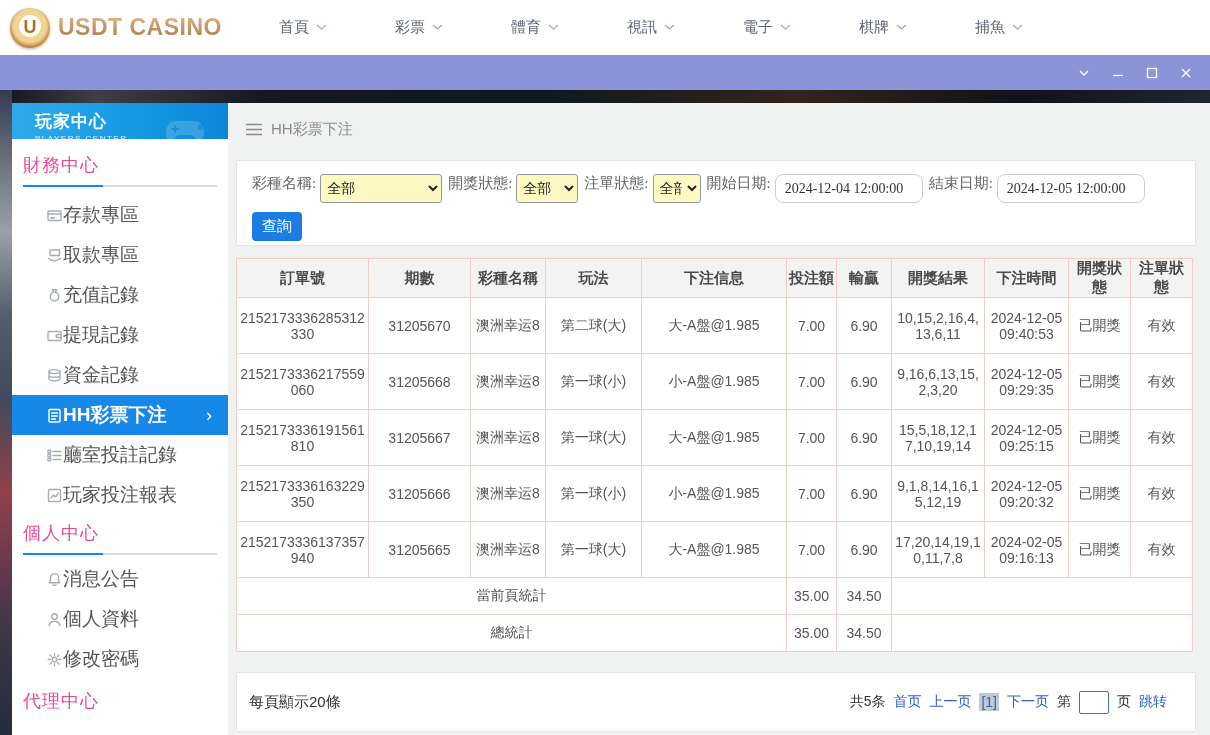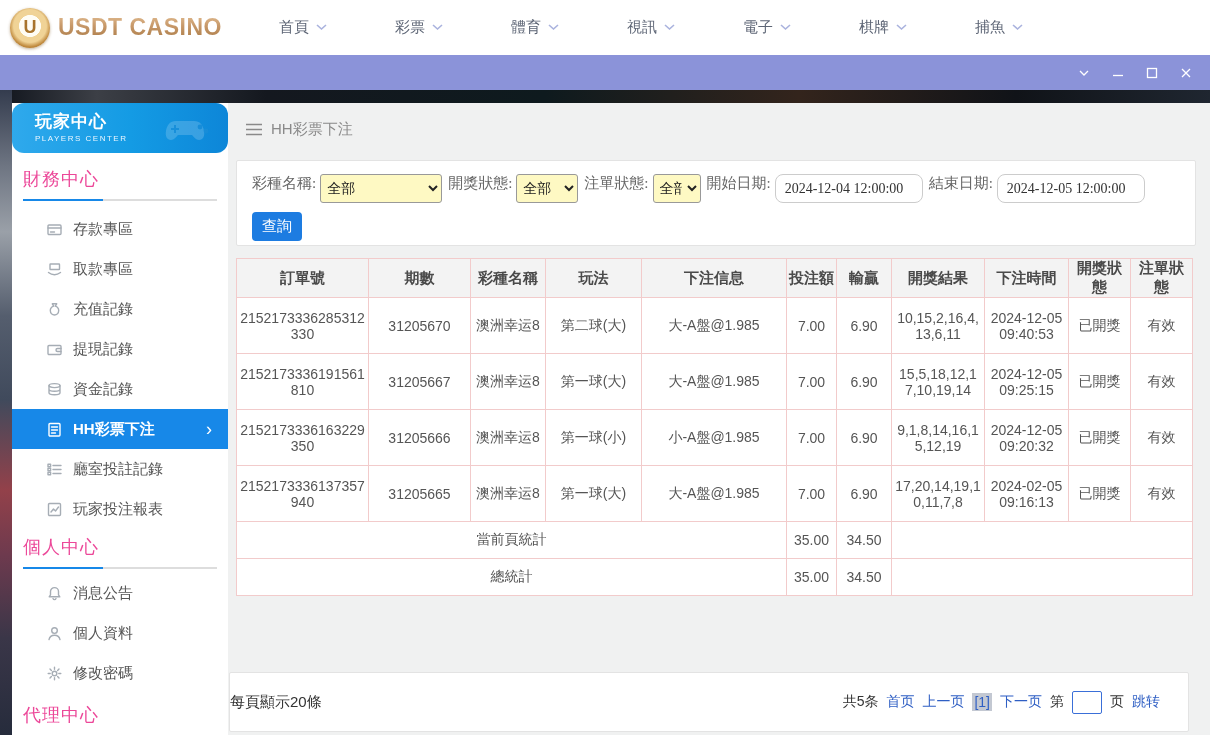--- a/index.html
+++ b/index.html
@@ -38,31 +38,31 @@
   .win-btn { width:20px; height:20px; display:flex; align-items:center; justify-content:center; cursor:pointer; }
 
   
   .bg-strip-top { position:absolute; left:0; top:90px; width:1210px; height:13px;
     background: linear-gradient(90deg,#11151d,#3c3f46 8%,#14181f 22%,#0e1a1e 45%,#33241c 66%,#101318 84%,#1f2630); }
   .bg-strip-left { position:absolute; left:0; top:90px; width:12px; height:645px;
     background: linear-gradient(180deg,#343c4e 0%,#6f7683 12%,#9aa0a8 22%,#555e6e 35%,#404a5c 48%,#93414a 62%,#6e3a4e 72%,#3a3648 85%,#262c3c 100%); }
 
   
   .sidebar { position:absolute; left:12px; top:103px; width:216px; height:632px; background:#fff; overflow:hidden; }
-  .sb-header { height:50px; background:linear-gradient(90deg,#2fa9ec 0%, #149be4 55%, #0d86d8 100%); padding:7px 0 0 23px; position:relative; overflow:hidden;border-radius:12px; }
+  .sb-header { height:36px; background:linear-gradient(90deg,#2fa9ec 0%, #149be4 55%, #0d86d8 100%); padding:7px 0 0 23px; position:relative; overflow:hidden; }
   .sb-header .t1 { color:#fff; font-size:17px; font-weight:bold; letter-spacing:1px; }
   .sb-header .t2 { color:#eaf6ff; font-size:8px; letter-spacing:1.5px; margin-top:1px; }
   .sb-header .deco { position:absolute; right:10px; top:6px; opacity:.5; }
   .sb-section-heading { margin:14px 11px 0 11px; font-size:18px; color:#ec4899; letter-spacing:1px; }
   .sb-underline { margin:8px 11px 0 11px; height:2px; background:#ddd; position:relative; }
   .sb-underline::before { content:""; position:absolute; left:0; top:0; width:80px; height:2px; background:#1788e8; }
   .sb-items { margin-top:8px; }
   .sb-item { height:40px; display:flex; align-items:center; padding-left:33px; cursor:pointer; color:#555; }
   .sb-item .ic { width:18px; height:17px; display:flex; align-items:center; justify-content:center; }
-  .sb-item .lbl { font-size:15px; margin-left:10px; }
+  .sb-item .lbl { font-size:19px; }
   .sb-item.active { background:#1788e8; color:#fff; position:relative; }
   .sb-item.active .lbl { color:#fff; font-weight:bold; }
   .sb-item.active .arrow { position:absolute; right:16px; color:#fff; font-size:18px; line-height:1; }
   svg.sbicon { stroke:#a6adb5; stroke-width:1.4; fill:none; stroke-linecap:round; stroke-linejoin:round; }
   .sb-item.active svg.sbicon { stroke:#fff; }
 
   
   .main { position:absolute; left:228px; top:103px; width:982px; height:632px; background:#f0f1f1; }
   .page-header { height:52px; display:flex; align-items:center; padding-left:18px; gap:9px; color:#8a8a8a; font-size:15px; }
 
@@ -77,21 +77,21 @@
 
   
   .bet-table { position:absolute; left:8px; top:155px; border-collapse:collapse; table-layout:fixed; width:956px; background:#fff; }
   .bet-table th, .bet-table td { border:1px solid #f2cbcb; text-align:center; vertical-align:middle; overflow:hidden; }
   .bet-table th { height:39px; background:#f3f3f3; font-size:15px; font-weight:bold; color:#4a4a4a; padding:0 1px; }
   .bet-table td { height:56px; font-size:14px; color:#555; padding:0 3px; background:#fff; }
   td.brk { word-break:break-all; padding:0 2px; }
   tr.summary td { height:37px; }
 
   
-  .footer-panel { position:absolute; left:1px; top:569px; width:960px; height:60px; background:#fff; border:1px solid #e3e3e3; border-radius:2px; display:flex; align-items:center; justify-content:space-between; padding:0 28px 0 0; }
+  .footer-panel { position:absolute; left:8px; top:569px; width:960px; height:60px; background:#fff; border:1px solid #e3e3e3; border-radius:2px; display:flex; align-items:center; justify-content:space-between; padding:0 28px 0 12px; }
   .page-size { font-size:15px; color:#333; }
   .pagination { display:flex; align-items:center; gap:8px; font-size:14px; color:#333; }
   .pg-link { color:#2f5fc4; cursor:pointer; text-decoration:none; }
   .pg-current { color:#2f5fc4; background:#c3c8d2; padding:1px 2px; cursor:pointer; }
   .pg-input { width:30px; height:23px; border:1px solid #3a6fd8; border-radius:2px; font-size:14px; text-align:center; font-family:inherit; }
 </style>
 </head>
 <body>
 
 <div class="topbar">
@@ -368,20 +368,33 @@
       <td>第二球(大)</td>
       <td>大-A盤@1.985</td>
       <td>7.00</td>
       <td>6.90</td>
       <td class="brk">10,15,2,16,4,13,6,11</td>
       <td class="brk">2024-12-05 09:40:53</td>
       <td>已開獎</td>
       <td>有效</td>
     </tr>
     <tr>
+      <td class="brk">2152173336217559060</td>
+      <td>31205668</td>
+      <td>澳洲幸运8</td>
+      <td>第一球(小)</td>
+      <td>小-A盤@1.985</td>
+      <td>7.00</td>
+      <td>6.90</td>
+      <td class="brk">9,16,6,13,15,2,3,20</td>
+      <td class="brk">2024-12-05 09:29:35</td>
+      <td>已開獎</td>
+      <td>有效</td>
+    </tr>
+    <tr>
       <td class="brk">2152173336191561810</td>
       <td>31205667</td>
       <td>澳洲幸运8</td>
       <td>第一球(大)</td>
       <td>大-A盤@1.985</td>
       <td>7.00</td>
       <td>6.90</td>
       <td class="brk">15,5,18,12,17,10,19,14</td>
       <td class="brk">2024-12-05 09:25:15</td>
       <td>已開獎</td>

